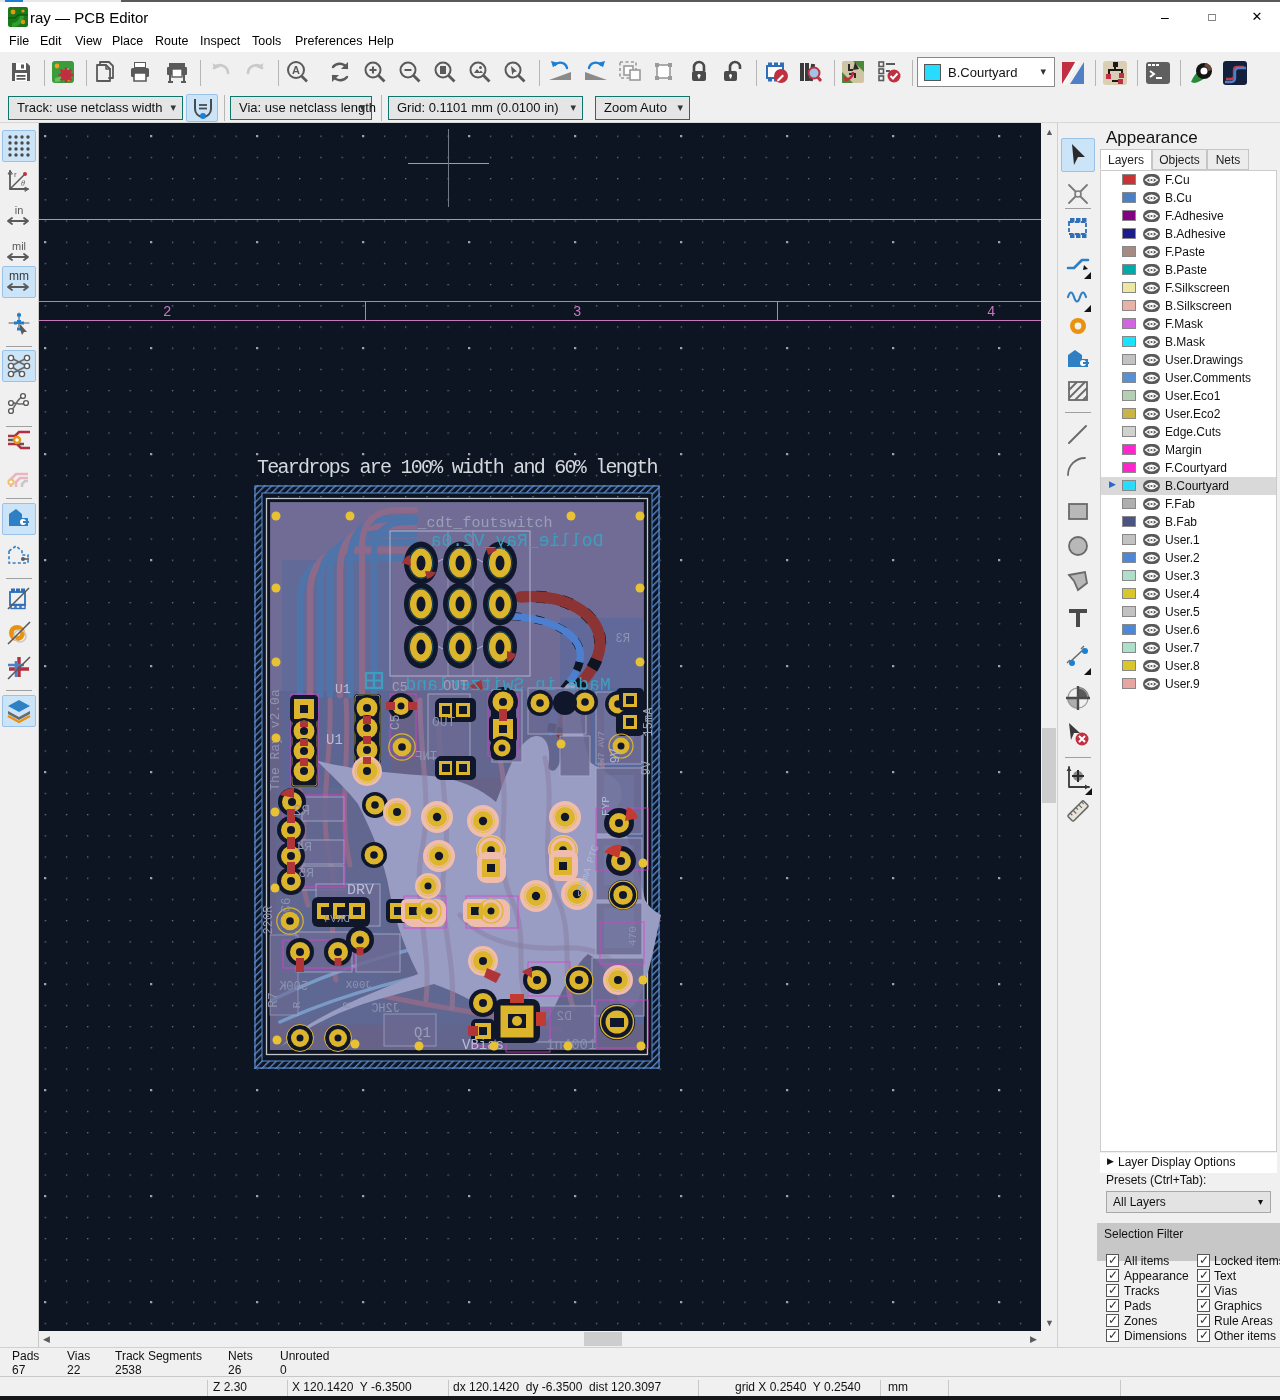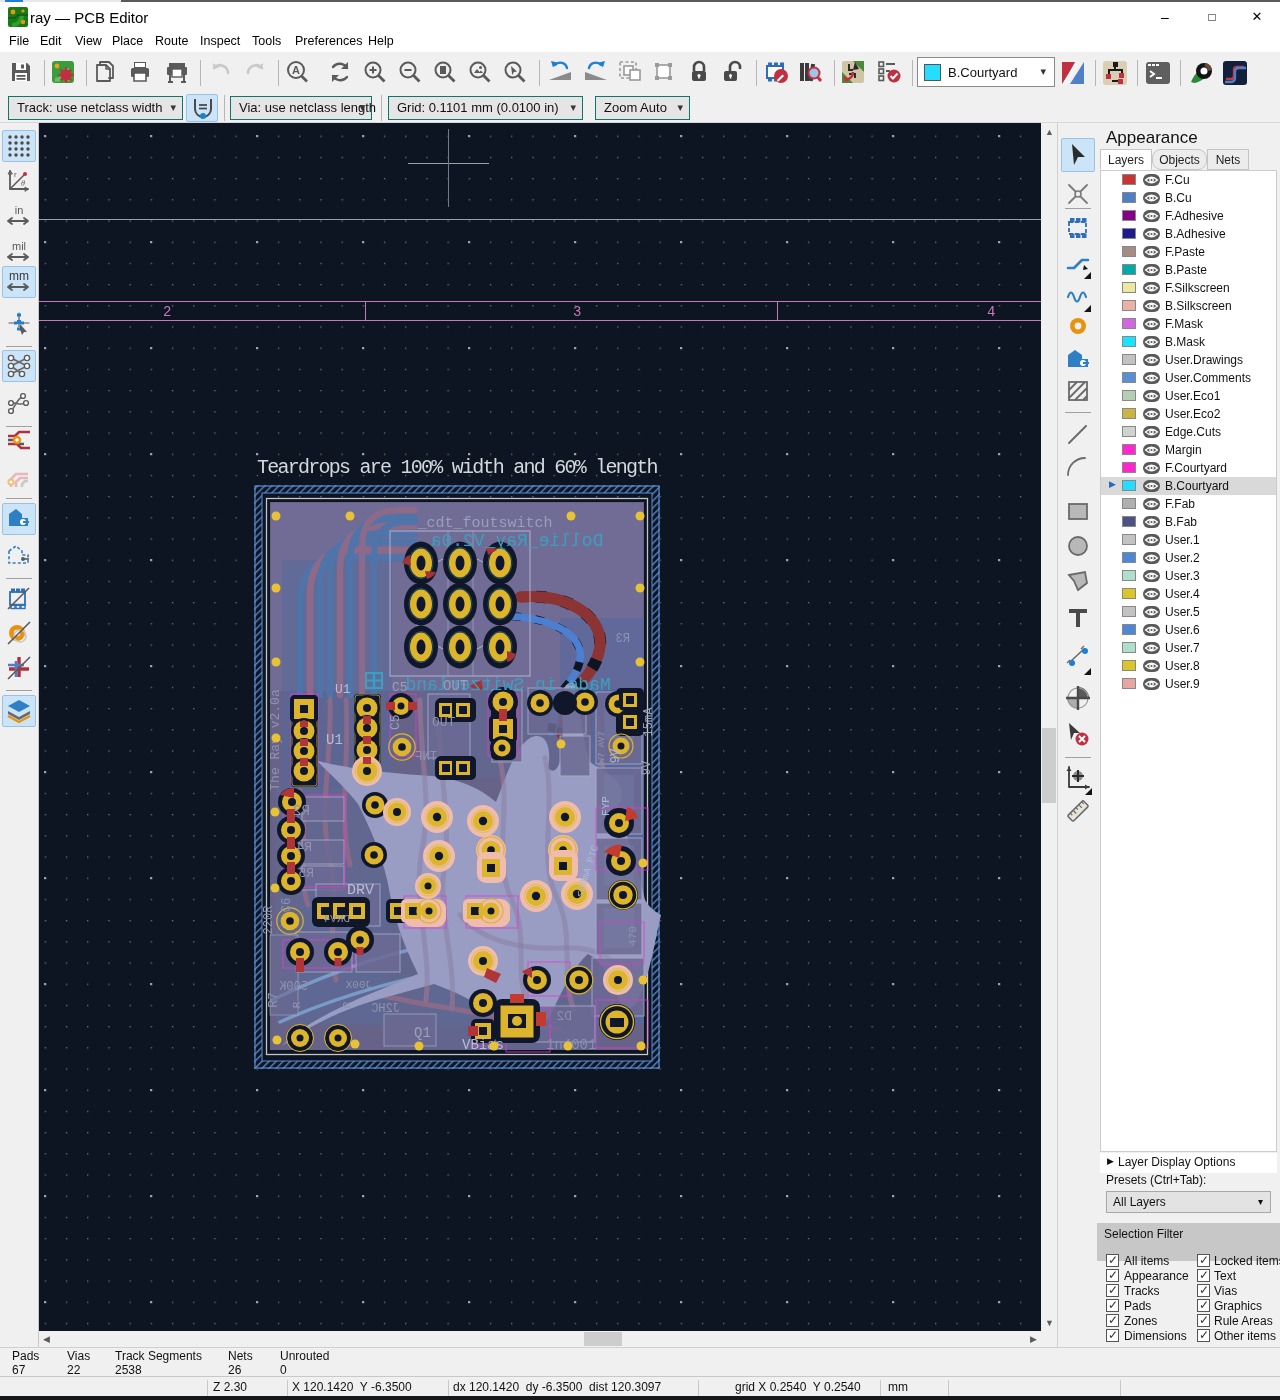--- a/index.html
+++ b/index.html
@@ -1129,21 +1129,21 @@
 <div class="icon" style="left:7px;top:675px"><svg width="26" height="26" viewBox="0 0 26 26">
           <g transform="rotate(-45 13 13)">
             <rect x="2" y="9" width="22" height="8" rx="1.5" fill="#e8e4da" stroke="#6a6a6a" stroke-width="1.6"></rect>
             <path d="M6 9 v3 M10 9 v4.5 M14 9 v3 M18 9 v4.5 M22 9 v3" stroke="#6a6a6a" stroke-width="1.2"></path>
           </g>
         </svg></div>
   </div>
   <div class="abs" id="apanel">
     <div class="hdr">Appearance</div>
     <div class="tab active" style="left:3px;width:52px;line-height:20px;">Layers</div>
-    <div class="tab" style="left:55px;width:55px;line-height:20px;border-radius:9px;">Objects</div>
+    <div class="tab" style="left:55px;width:55px;line-height:20px;">Objects</div>
     <div class="tab" style="left:110px;width:42px;line-height:20px;">Nets</div>
     <div id="layerlist">
 <div class="lrow" style="top:0px">
           <span class="sw" style="background:#c83434"></span>
           <span class="eye"><svg width="17" height="14" viewBox="0 0 17 14">
               <rect x="0" y="1" width="17" height="12" rx="6" fill="#595959"></rect>
               <path d="M2.5 7 Q8.5 1.5 14.5 7 Q8.5 12.5 2.5 7 Z" fill="none" stroke="#fff" stroke-width="1.2"></path>
               <circle cx="8.5" cy="7" r="2.4" fill="#fff"></circle>
               <circle cx="8.5" cy="7" r="1.1" fill="#595959"></circle>
             </svg></span>

